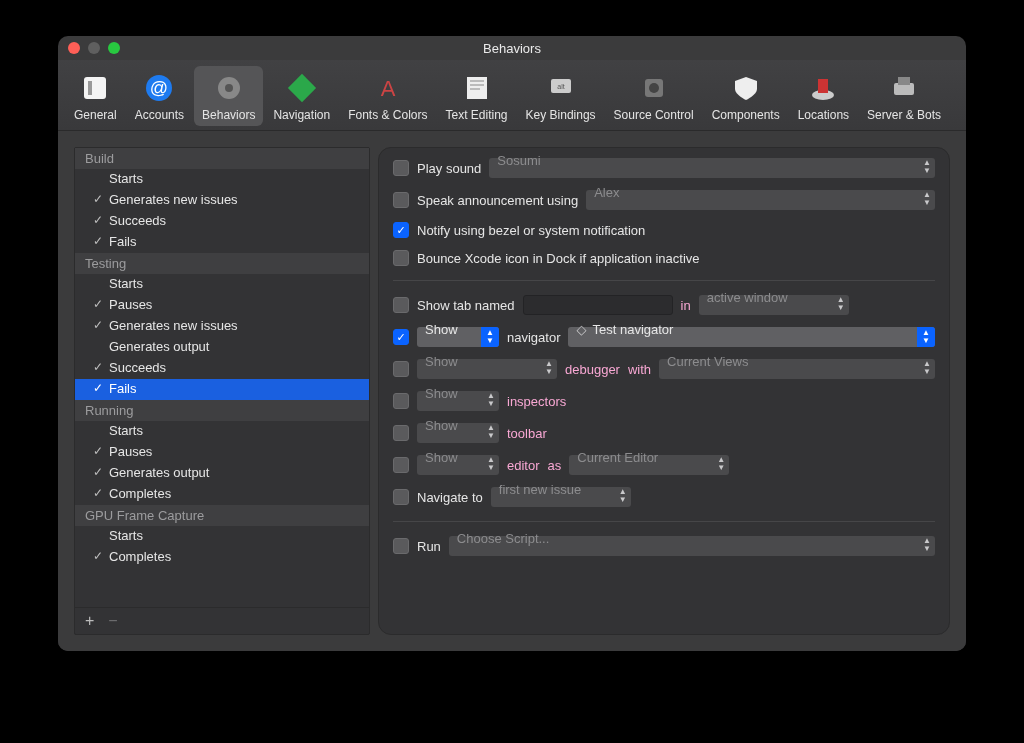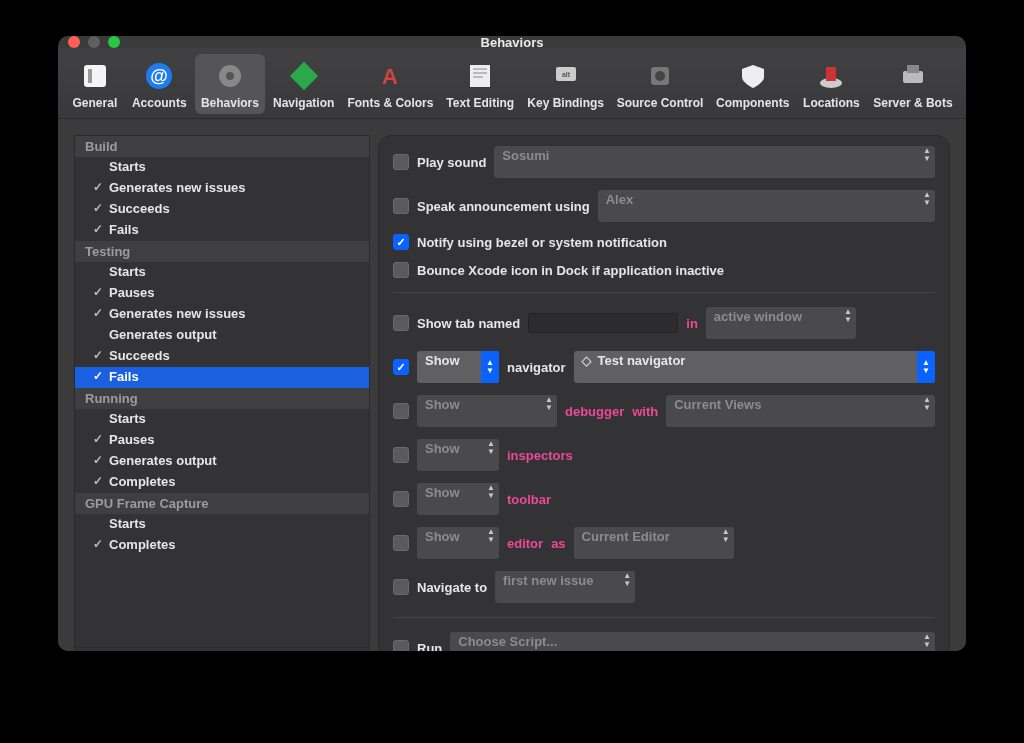--- a/index.html
+++ b/index.html
@@ -1,20 +1,20 @@
 <!DOCTYPE html>
 <html><head>
 <meta charset="utf-8">
 <style>
   * { box-sizing: border-box; margin: 0; padding: 0; font-family: -apple-system, "Helvetica Neue", Arial, sans-serif; }
   body { background: #000; width: 1024px; height: 743px; overflow: hidden; }
   .window {
     position: absolute; left: 58px; top: 36px; width: 908px; height: 615px;
     background: #3b3b3c; border-radius: 10px; box-shadow: 0 20px 60px rgba(0,0,0,.6);
-    display: flex; flex-direction: column; overflow: hidden; font-weight: bold;
+    display: flex; flex-direction: column; overflow: hidden;
   }
   .titlebar { height: 24px; display: flex; align-items: center; padding: 0 10px; position: relative; }
   .traffic { display: flex; gap: 8px; }
   .dot { width: 12px; height: 12px; border-radius: 50%; }
   .dot.red { background:#ff5f57; } .dot.yel{background:#5f5f5f;} .dot.grn{background:#28c840;}
   .title { position:absolute; left:0; right:0; text-align:center; color:#eaeaea; font-size:13px; }
   .toolbar {
     display:flex; padding: 6px 8px 4px 8px; gap: 2px; border-bottom:1px solid #2a2a2b;
     background: linear-gradient(#414143,#39393b);
   }
@@ -29,27 +29,27 @@
   .sb-item { display:flex; align-items:flex-start; color:#e6e6e6; font-size:13px; padding:2px 8px 2px 16px; height:21px;}
   .sb-item.sel { background:#1a60e0; color:#fff; }
   .chk { width:14px; margin-right:4px; color:#bdbdbd; font-size:12px; display:inline-block; text-align:center;}
   .sb-item.sel .chk{color:#fff;}
   .sb-footer { border-top:1px solid #2b2b2c; padding:4px 10px; display:flex; gap:14px; color:#bcbcbc; font-size:16px;}
   .details { flex:1; border:1px solid #2b2b2c; background:#333335; padding:10px 14px; display:flex; flex-direction:column; gap:12px; border-radius:13px;}
   .row { display:flex; align-items:center; gap:8px; color:#e6e6e6; font-size:13px;}
   .sep { border-top:1px solid #464648; margin:2px 0;}
   .cb { width:16px; height:16px; border-radius:3px; background:#5a5a5c; border:1px solid #6a6a6c; display:flex; align-items:center; justify-content:center; color:#fff; font-size:11px; flex-shrink:0;}
   .cb.on { background:#0a63ff; border-color:#0a63ff;}
-  .sel-box { background:#555557; color:#cfcfd1; font-size:13px; padding:2px 20px 18px 8px; border-radius:3px; position:relative; height:32px; display:flex; align-items:flex-start;}
+  .sel-box { background:#555557; color:#cfcfd1; font-size:13px; padding:2px 20px 18px 8px; border-radius:3px; position:relative; height:20px; display:flex; align-items:center;}
   .sel-box.dim { background:#4a4a4c; color:#8c8c8e;}
   .sel-box.bright{ background:#606063; color:#e6e6e6;}
   .sel-arrows{ position:absolute; right:4px; top:1px; font-size:8px; line-height:8px; color:#c9c9cb; display:flex; flex-direction:column;}
   .sel-arrows.blue{ background:#0a63ff; color:#fff; right:0; top:0; bottom:0; width:18px; align-items:center; justify-content:center; border-radius:0 3px 3px 0;}
   .input-box{ background:#2c2c2e; border:1px solid #232325; height:20px; border-radius:3px;}
-  .lbl-dim{ color:#ec4899;}
+  .lbl-dim{ color:#f9a8d4;}
   svg{display:block;}
 </style>
 </head>
 <body>
 
 <div class="window">
   <div class="titlebar">
     <div class="traffic">
       <div class="dot red"></div>
       <div class="dot yel"></div>

